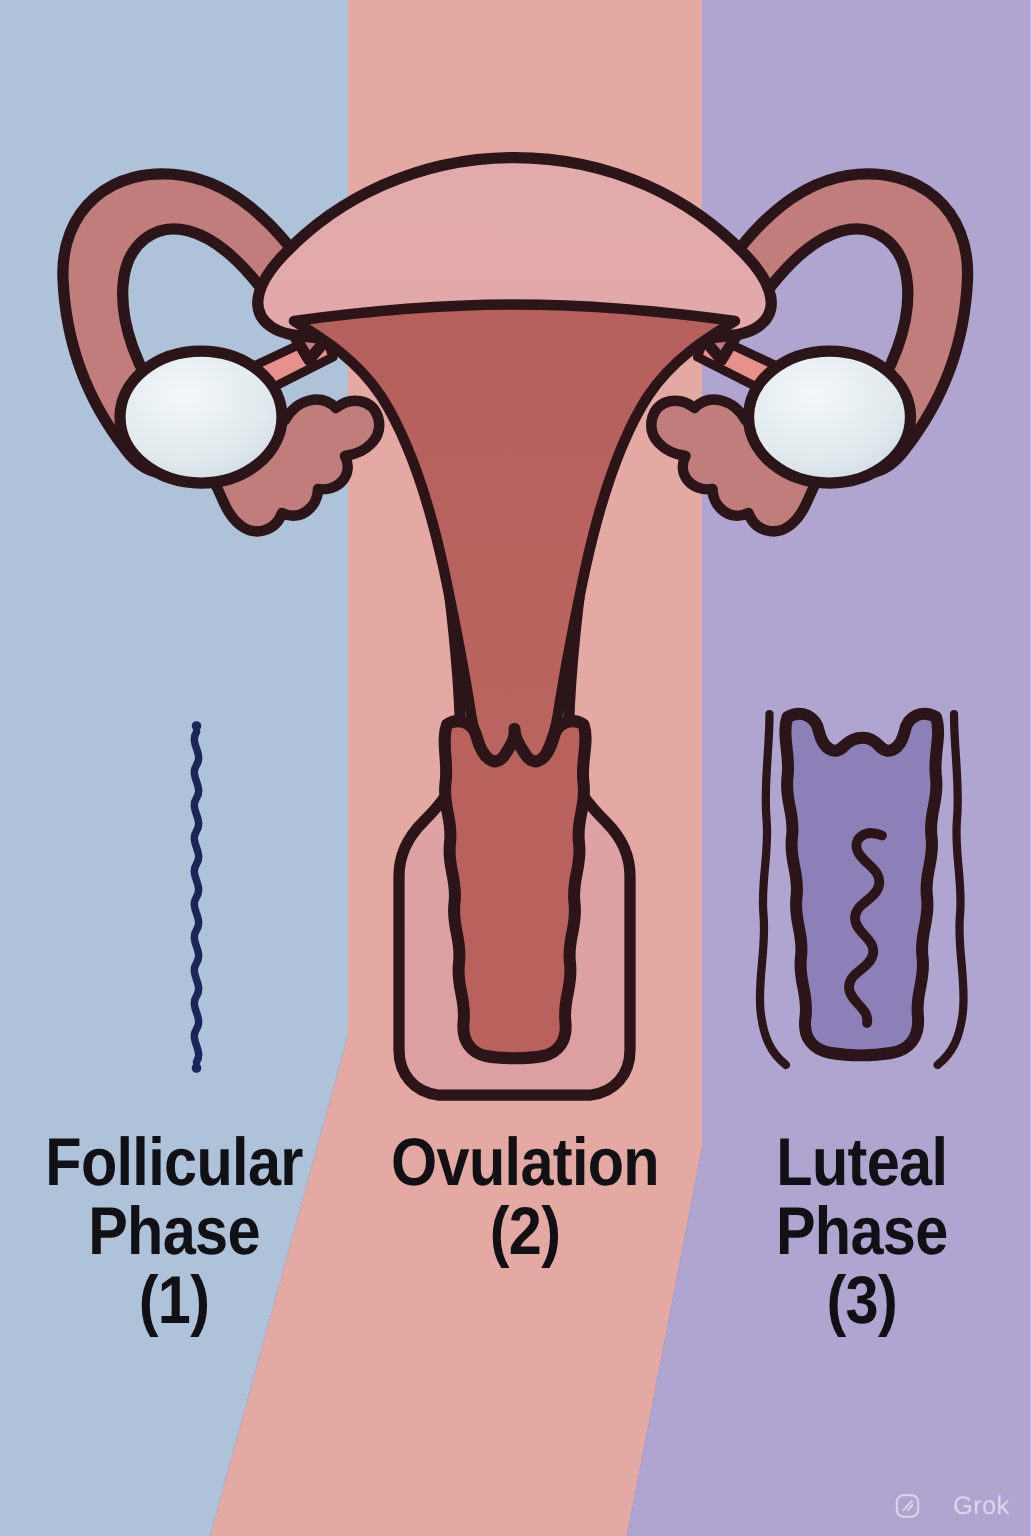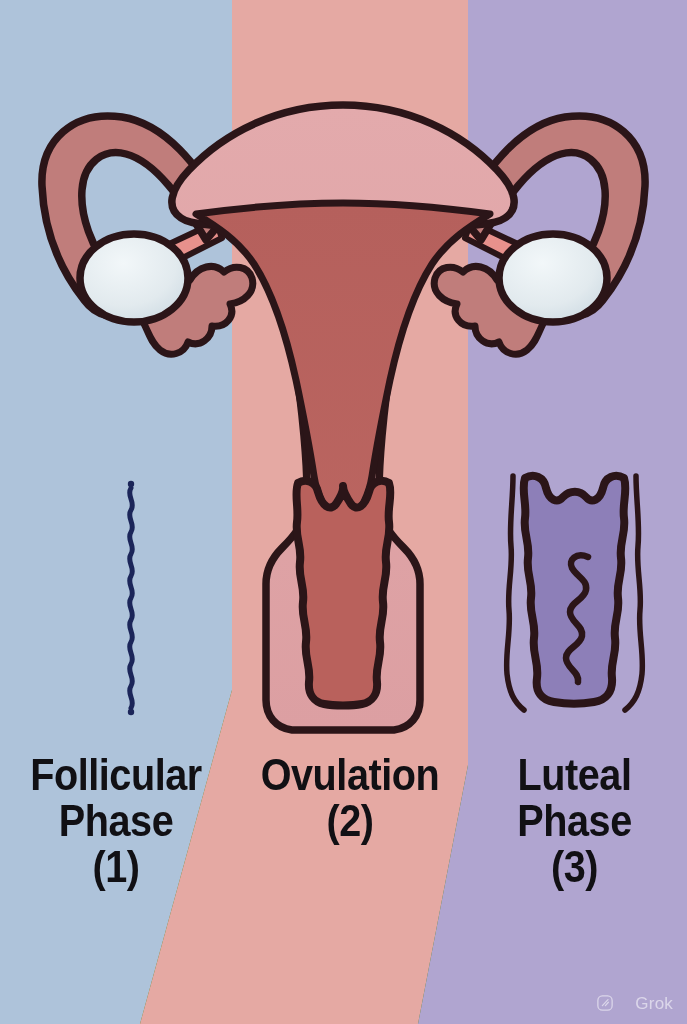--- a/index.html
+++ b/index.html
@@ -8,21 +8,21 @@
     background: #ffffff;
   }
   body {
     font-family: "Liberation Sans", sans-serif;
   }
   #stage {
     position: relative;
     width: 687px;
     height: 1024px;
     overflow: hidden;
-    background: #4d7c0f;
+    background: #3b82f6;
   }
   #bands, #anatomy, #labels {
     position: absolute;
     left: 0;
     top: 0;
     width: 687px;
     height: 1024px;
   }
   #labels { pointer-events: none; }
 
@@ -39,21 +39,21 @@
   }
   #label-follicular { left: 0px;   top: 752px; width: 232px; }
   #label-ovulation  { left: 232px; top: 752px; width: 236px; }
   #label-luteal     { left: 462px; top: 752px; width: 225px; }
 
   #watermark {
     position: absolute;
     right: 14px;
     bottom: 10px;
     display: flex;
-    align-items: flex-start;
+    align-items: center;
     gap: 21px;
     color: rgba(255,255,255,0.55);
     font-size: 17px;
     font-family: "Liberation Sans", sans-serif;
     letter-spacing: 0.2px;
   }
   #watermark svg { display: block; }
 </style>
 </head>
 <body>

